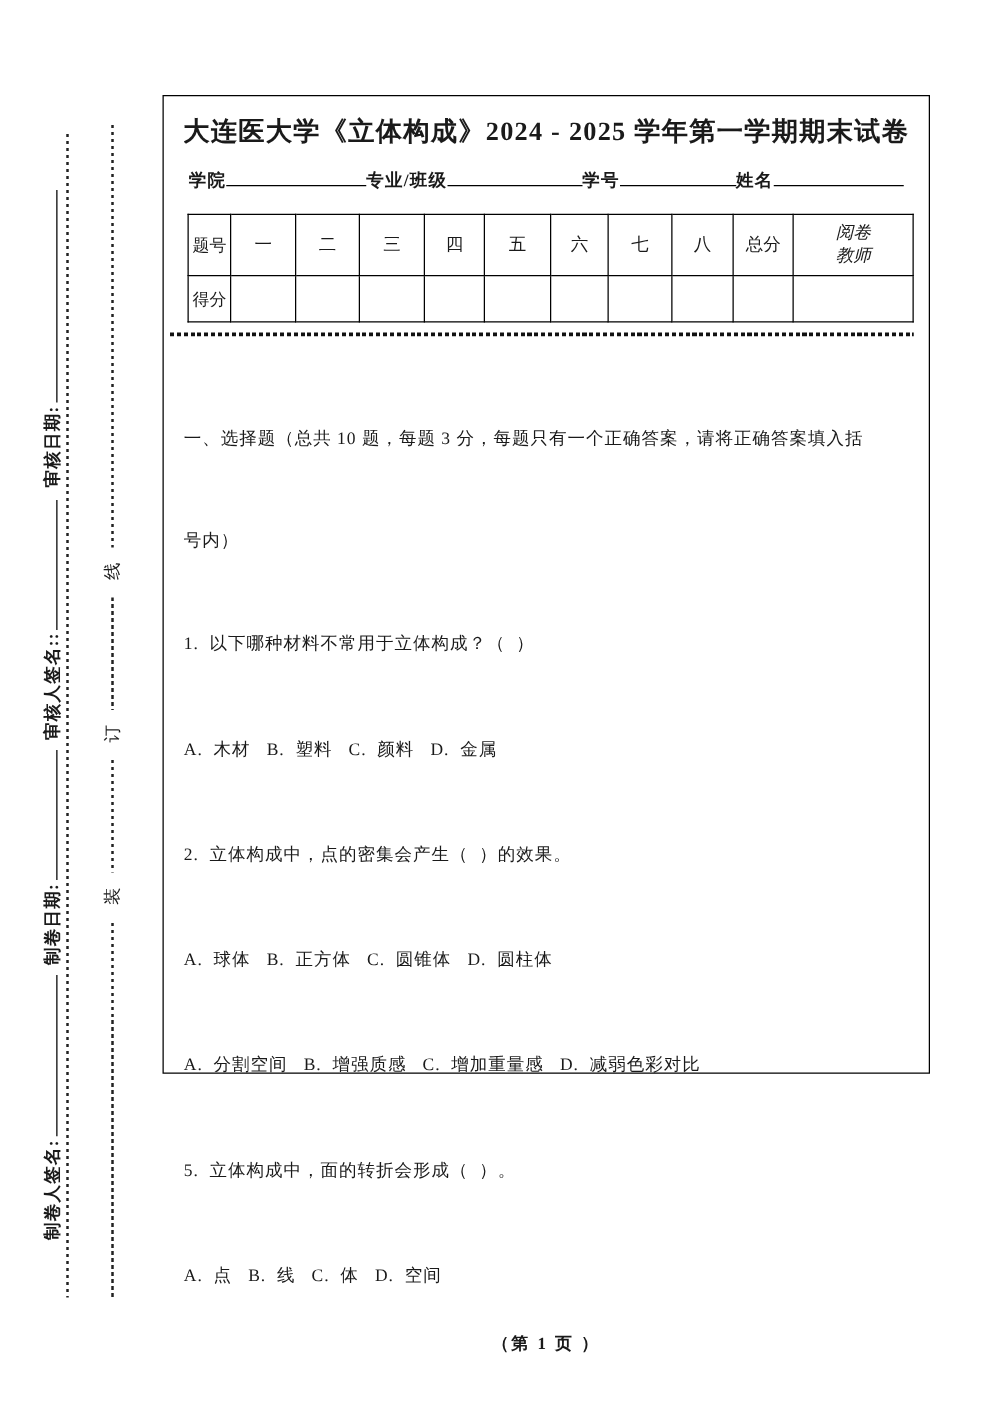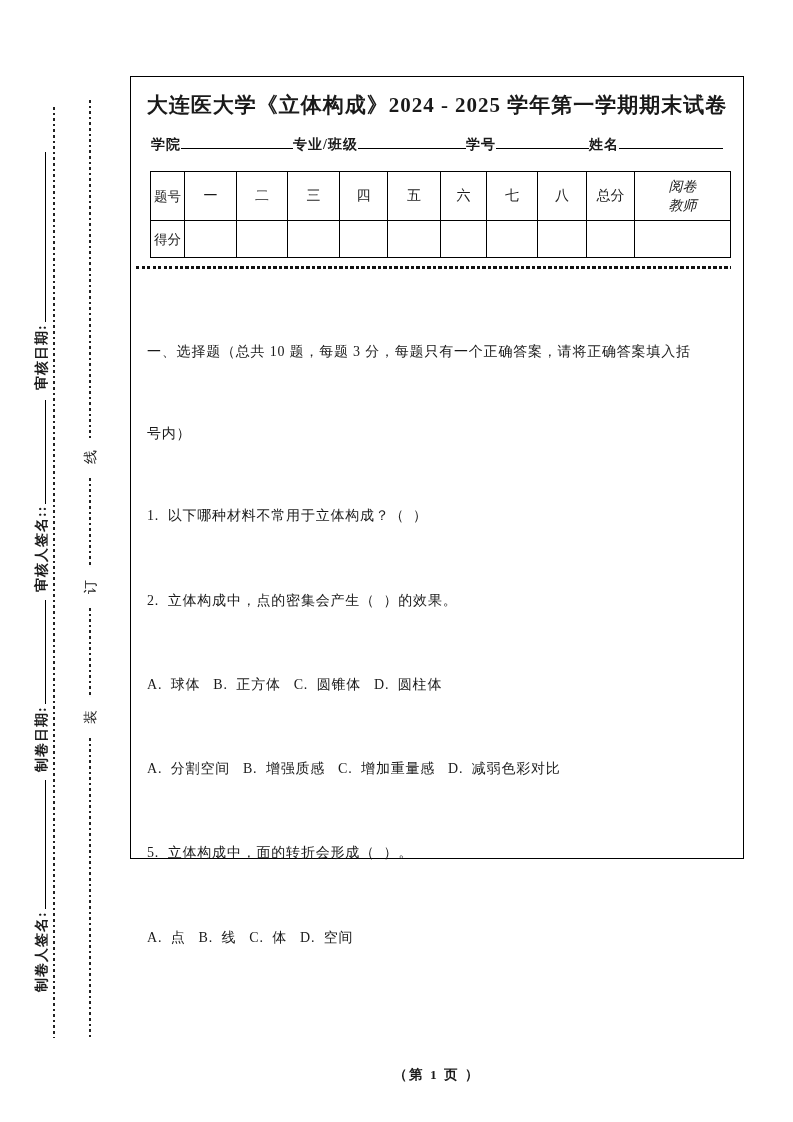--- a/index.html
+++ b/index.html
@@ -159,20 +159,21 @@
       </tr>
     </tbody>
       </table>
 
     <div class="dotted-sep"></div>
 
     <div class="body-text">
       <div class="tline">一、选择题（总共 10 题，每题 3 分，每题只有一个正确答案，请将正确答案填入括</div>
       <div class="tline cont">号内）</div>
       <div class="tline">1.  以下哪种材料不常用于立体构成？（  ）</div>
+      <div class="tline">A.  木材   B.  塑料   C.  颜料   D.  金属</div>
       <div class="tline">2.  立体构成中，点的密集会产生（  ）的效果。</div>
       <div class="tline">A.  球体   B.  正方体   C.  圆锥体   D.  圆柱体</div>
       <div class="tline">A.  分割空间   B.  增强质感   C.  增加重量感   D.  减弱色彩对比</div>
       <div class="tline">5.  立体构成中，面的转折会形成（  ）。</div>
       <div class="tline">A.  点   B.  线   C.  体   D.  空间</div>
       
       
       
       
       

